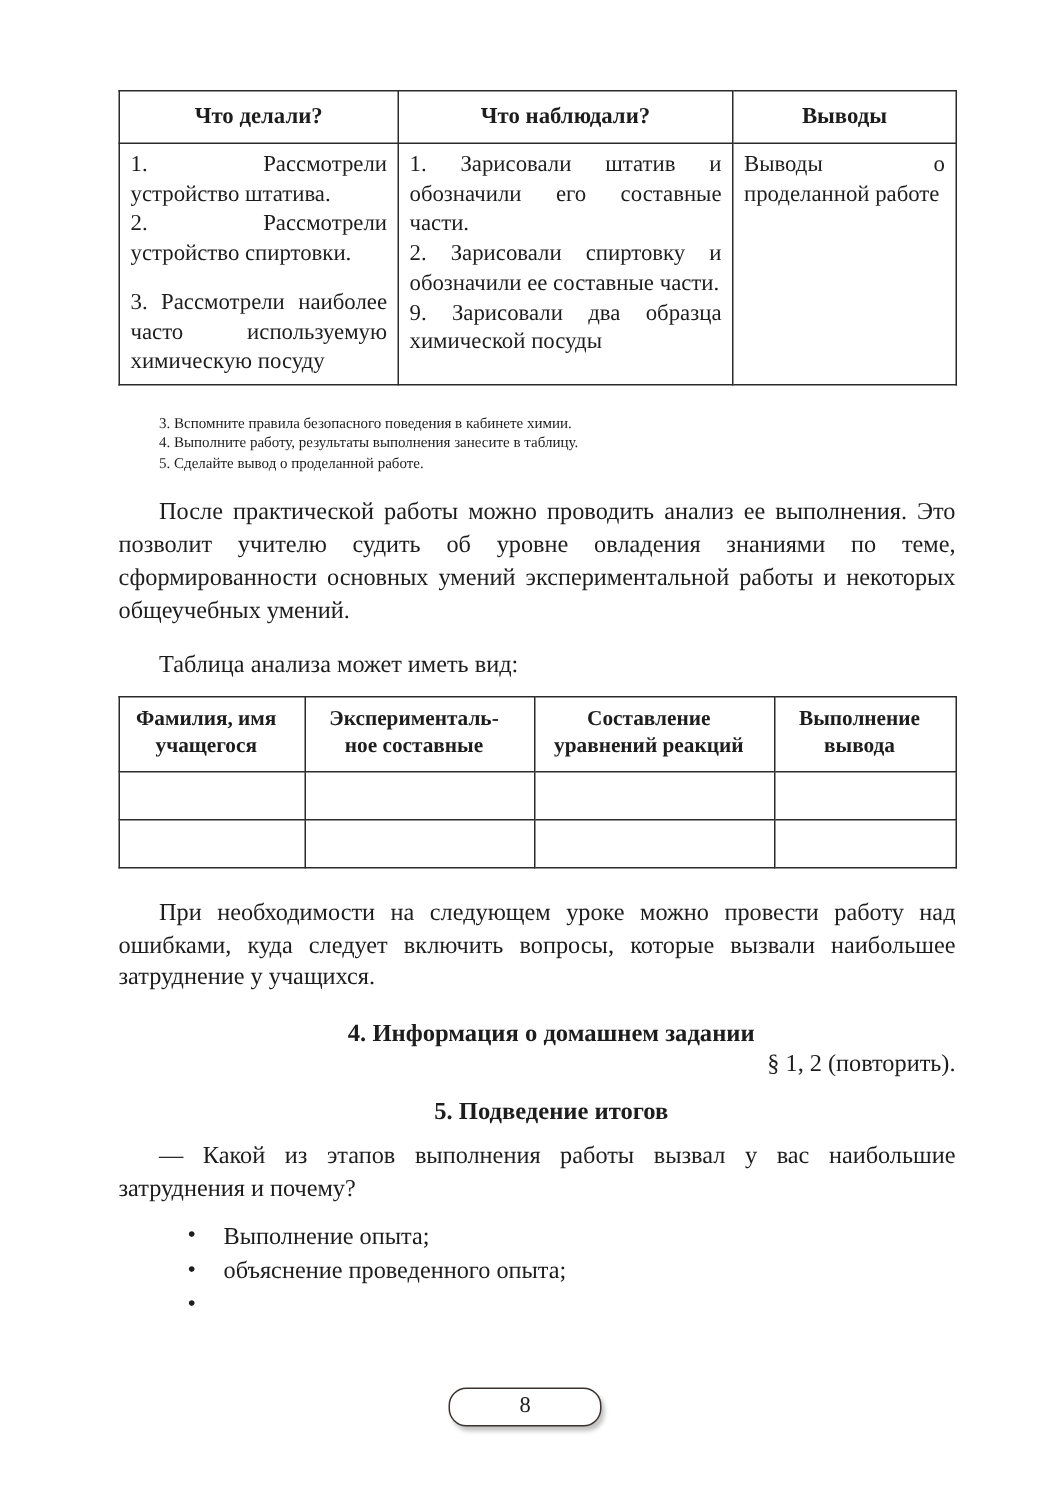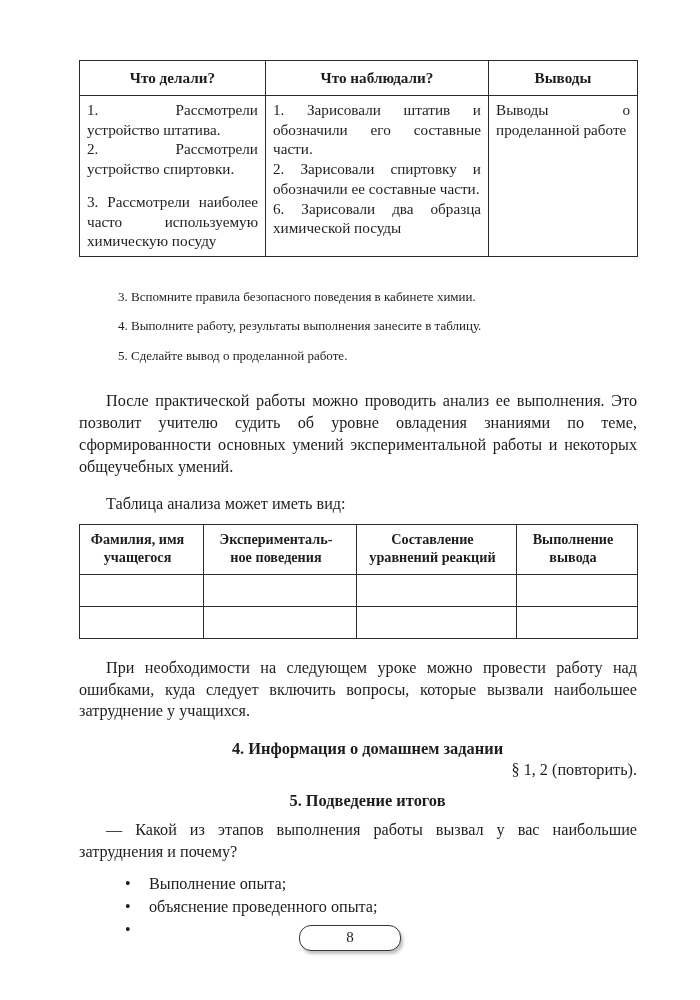--- a/index.html
+++ b/index.html
@@ -69,22 +69,22 @@
   
   p.para {
     margin: 0;
     font-size: 16.2px;
     line-height: 1.345;
     text-align: justify;
     text-justify: inter-word;
   }
   p.para.indent { text-indent: 27px; }
   p.numbered {
-    margin: 12px;
-    font-size: 13px;
+    margin: 0;
+    font-size: 10px;
     line-height: 1.345;
     text-indent: 27px;
     text-align: left;
     white-space: nowrap;
   }
   h3.heading {
     margin: 0;
     font-size: 16.4px;
     font-weight: bold;
     line-height: 1.30;
@@ -164,21 +164,21 @@
         <tr>
           <td class="cell-left">
             <div class="cell-just">1. Рассмотрели устройство штатива.</div>
             <div class="cell-just">2. Рассмотрели устройство спиртовки.</div>
             <div style="height:13px"></div>
             <div class="cell-just">3. Рассмотрели наиболее часто используемую химическую посуду</div>
           </td>
           <td class="cell-left">
             <div class="cell-just">1. Зарисовали штатив и обозначили его составные части.</div>
             <div class="cell-just">2. Зарисовали спиртовку и обозначили ее составные части.</div>
-            <div class="cell-just">6. Зарисовали два образца химической посуды</div>
+            <div class="cell-just">9. Зарисовали два образца химической посуды</div>
           </td>
           <td class="cell-left">
             <div class="cell-just">Выводы о проделанной работе</div>
           </td>
         </tr>
       </tbody>
     </table>
 
     <div class="gap-lg"></div>
 
@@ -206,21 +206,21 @@
         <col style="width:121px">
       </colgroup>
       <thead>
         <tr>
           <th>
             <div>Фамилия, имя</div>
             <div>учащегося</div>
           </th>
           <th>
             <div>Эксперименталь-</div>
-            <div>ное поведения</div>
+            <div>ное составные</div>
           </th>
           <th>
             <div>Составление</div>
             <div>уравнений реакций</div>
           </th>
           <th>
             <div>Выполнение</div>
             <div>вывода</div>
           </th>
         </tr>

